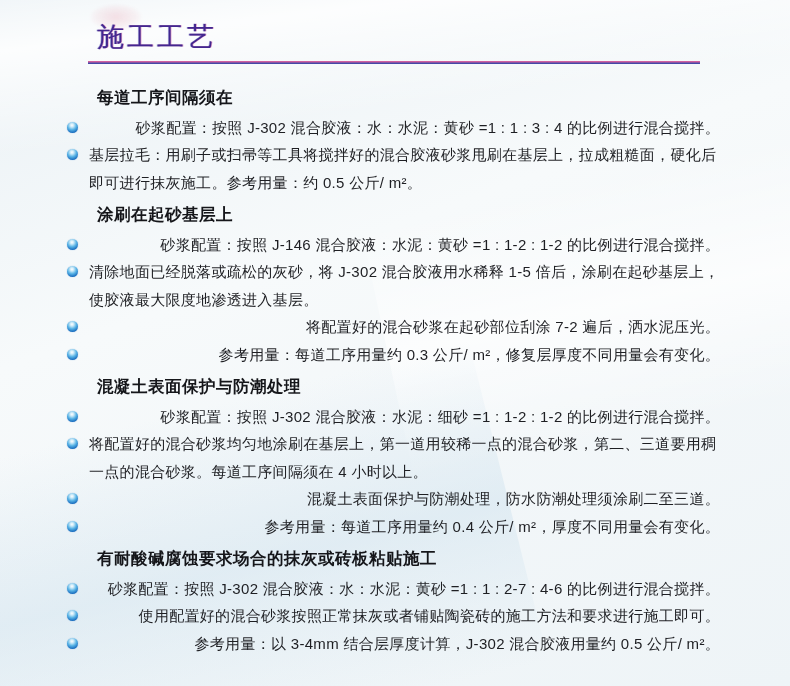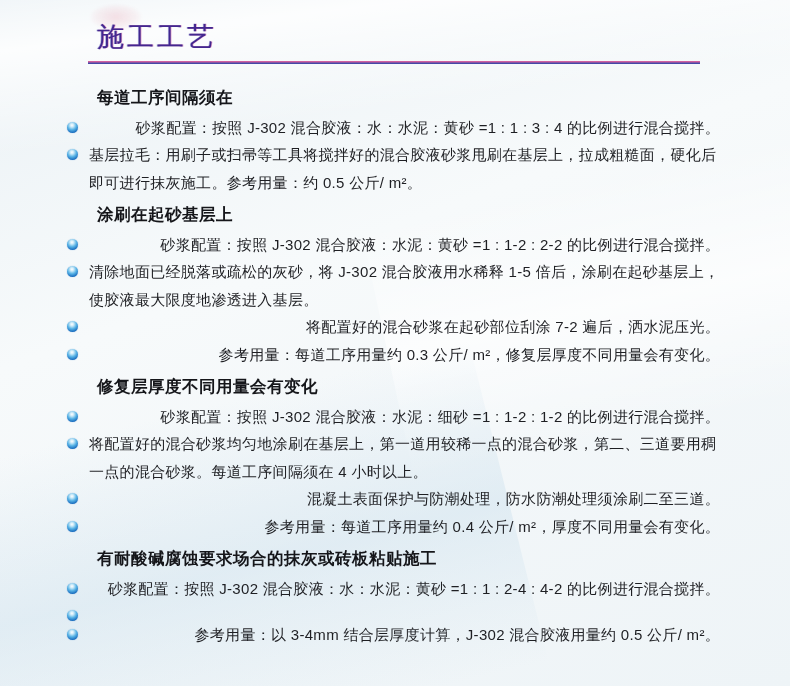--- a/index.html
+++ b/index.html
@@ -78,38 +78,38 @@
         <div class="bullet">
           <span class="dot"></span>
           <p>基层拉毛：用刷子或扫帚等工具将搅拌好的混合胶液砂浆甩刷在基层上，拉成粗糙面，硬化后即可进行抹灰施工。参考用量：约 0.5 公斤/ m²。</p>
         </div>
       </section>
 
       <section>
         <h2 class="sec-heading">涂刷在起砂基层上</h2>
         <div class="bullet">
           <span class="dot"></span>
-          <p>砂浆配置：按照 J-302 混合胶液：水泥：黄砂 =1 : 1-2 : 2-2 的比例进行混合搅拌。</p>
+          <p>砂浆配置：按照 J-146 混合胶液：水泥：黄砂 =1 : 1-2 : 1-2 的比例进行混合搅拌。</p>
         </div>
         <div class="bullet">
           <span class="dot"></span>
           <p>清除地面已经脱落或疏松的灰砂，将 J-302 混合胶液用水稀释 1-5 倍后，涂刷在起砂基层上，使胶液最大限度地渗透进入基层。</p>
         </div>
         <div class="bullet">
           <span class="dot"></span>
           <p>将配置好的混合砂浆在起砂部位刮涂 7-2 遍后，洒水泥压光。</p>
         </div>
         <div class="bullet">
           <span class="dot"></span>
           <p>参考用量：每道工序用量约 0.3 公斤/ m²，修复层厚度不同用量会有变化。</p>
         </div>
       </section>
 
       <section>
-        <h2 class="sec-heading">修复层厚度不同用量会有变化</h2>
+        <h2 class="sec-heading">混凝土表面保护与防潮处理</h2>
         <div class="bullet">
           <span class="dot"></span>
           <p>砂浆配置：按照 J-302 混合胶液：水泥：细砂 =1 : 1-2 : 1-2 的比例进行混合搅拌。</p>
         </div>
         <div class="bullet">
           <span class="dot"></span>
           <p>将配置好的混合砂浆均匀地涂刷在基层上，第一道用较稀一点的混合砂浆，第二、三道要用稠一点的混合砂浆。每道工序间隔须在 4 小时以上。</p>
         </div>
         <div class="bullet">
           <span class="dot"></span>
@@ -118,24 +118,25 @@
         <div class="bullet">
           <span class="dot"></span>
           <p>参考用量：每道工序用量约 0.4 公斤/ m²，厚度不同用量会有变化。</p>
         </div>
       </section>
 
       <section>
         <h2 class="sec-heading">有耐酸碱腐蚀要求场合的抹灰或砖板粘贴施工</h2>
         <div class="bullet">
           <span class="dot"></span>
-          <p>砂浆配置：按照 J-302 混合胶液：水：水泥：黄砂 =1 : 1 : 2-4 : 4-2 的比例进行混合搅拌。</p>
+          <p>砂浆配置：按照 J-302 混合胶液：水：水泥：黄砂 =1 : 1 : 2-7 : 4-6 的比例进行混合搅拌。</p>
         </div>
         <div class="bullet">
           <span class="dot"></span>
+          <p>使用配置好的混合砂浆按照正常抹灰或者铺贴陶瓷砖的施工方法和要求进行施工即可。</p>
         </div>
         <div class="bullet">
           <span class="dot"></span>
           <p>参考用量：以 3-4mm 结合层厚度计算，J-302 混合胶液用量约 0.5 公斤/ m²。</p>
         </div>
       </section>
 
     </div>
   </div>
 </div>

